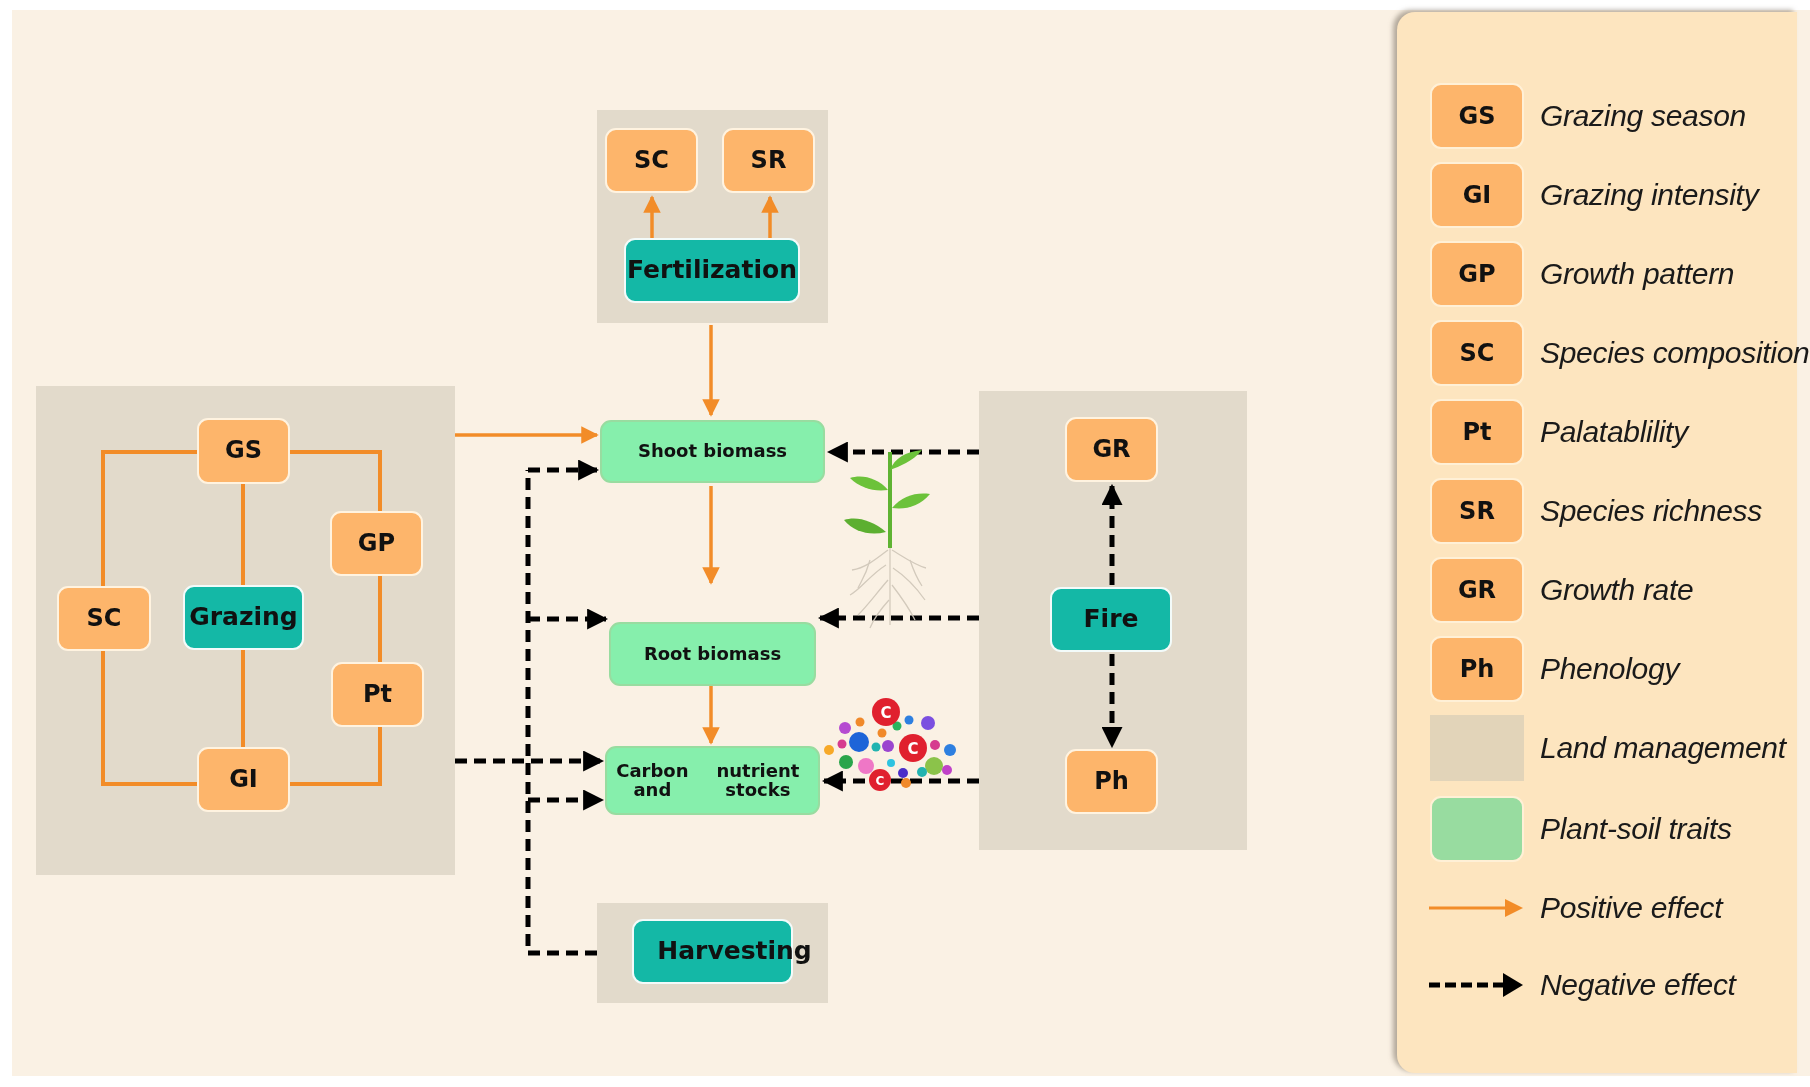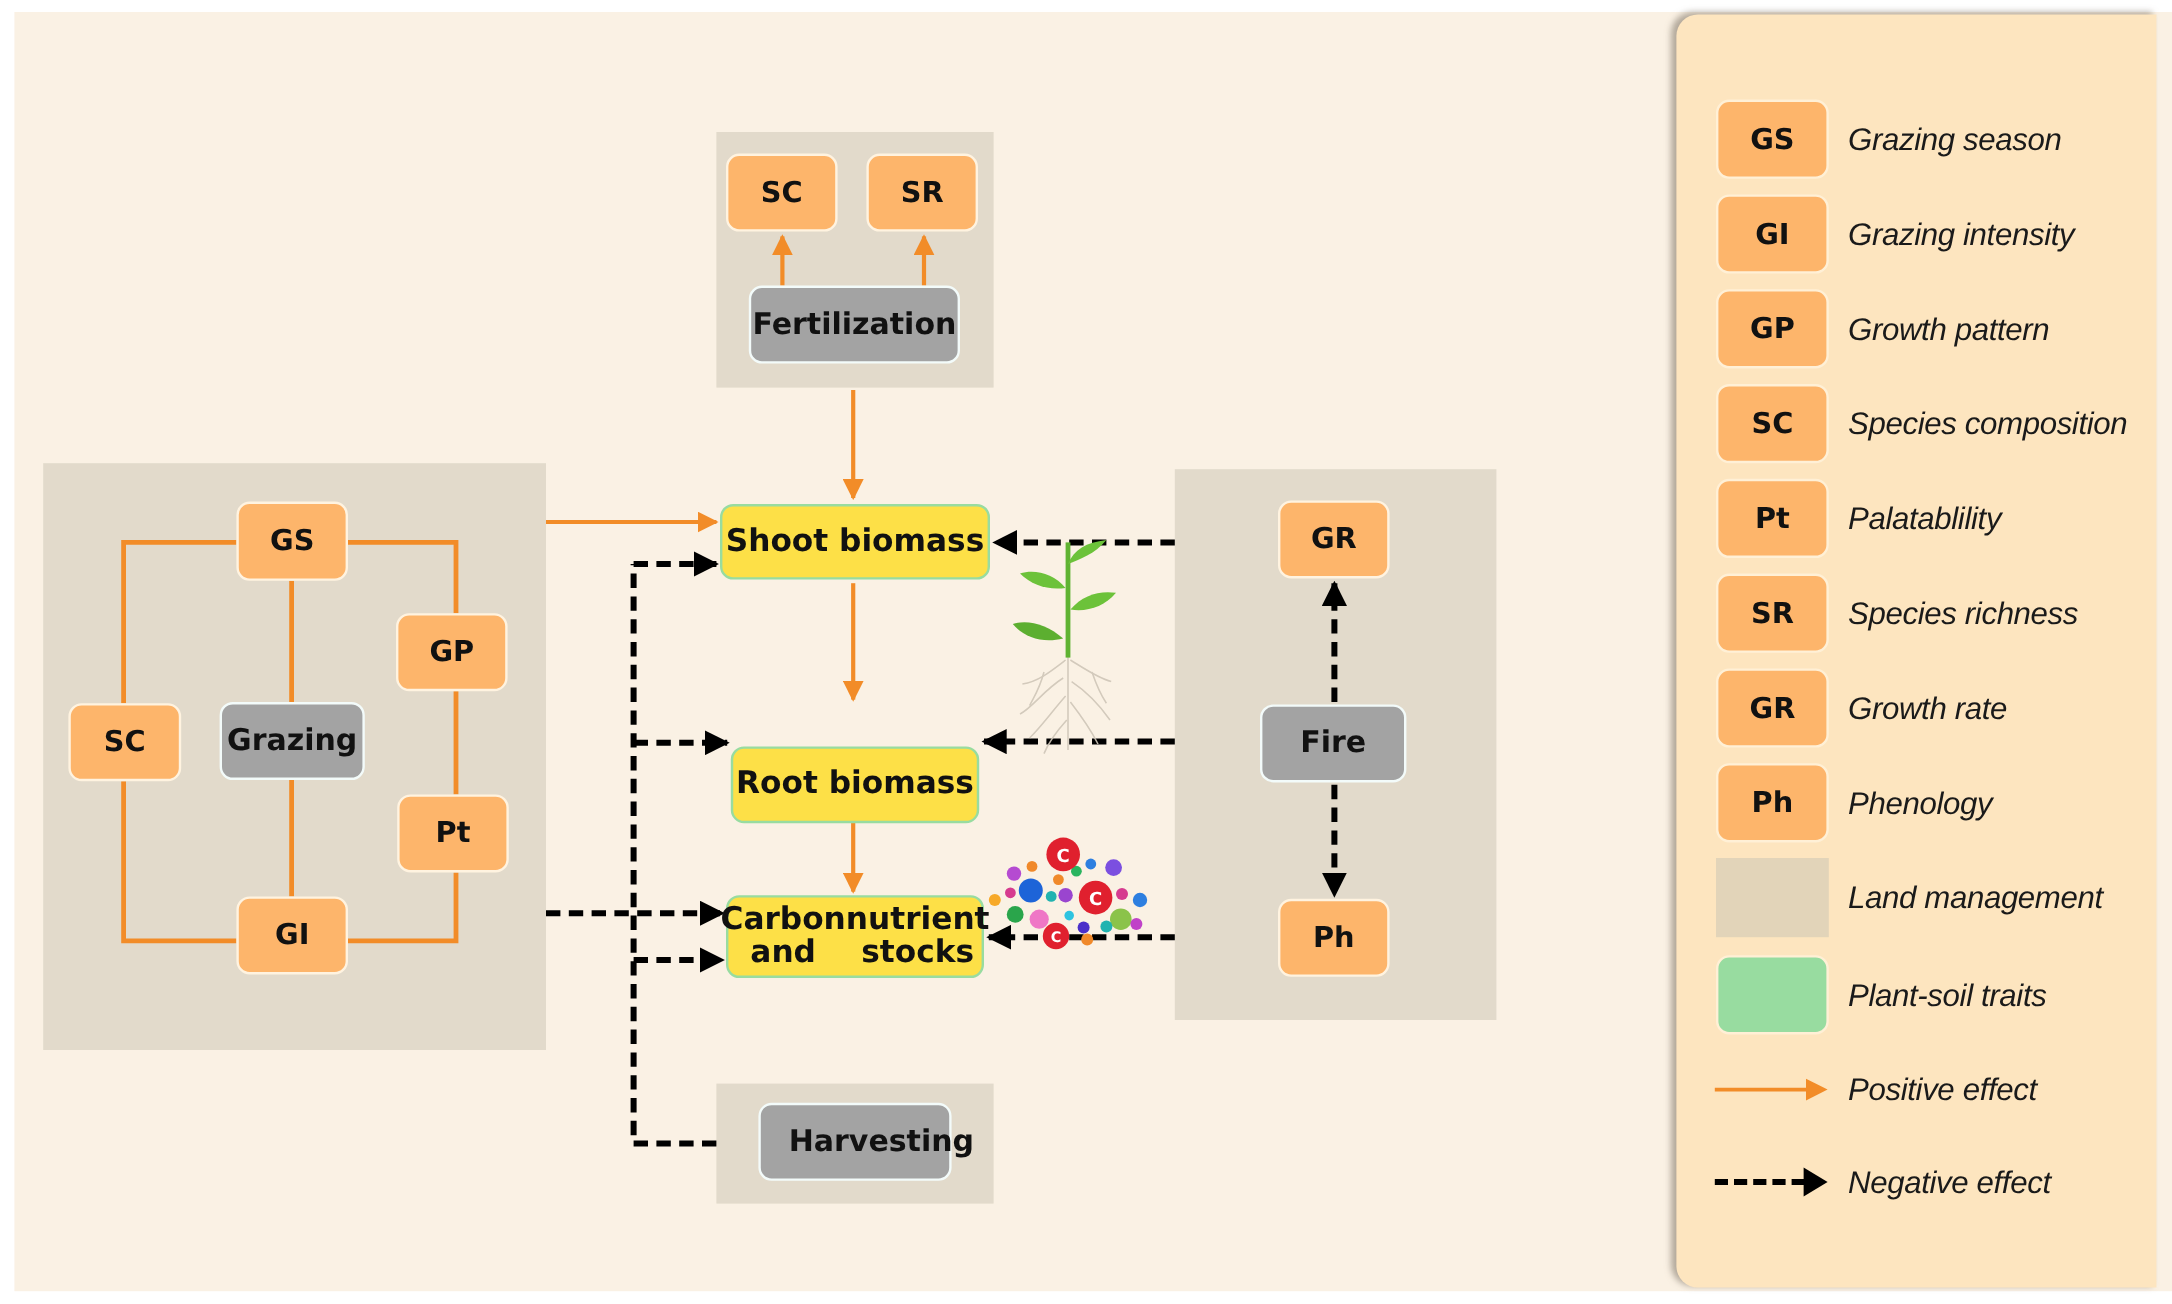--- a/index.html
+++ b/index.html
@@ -4,31 +4,31 @@
 <style>
   html, body { margin:0; padding:0; }
   body { width:1810px; height:1087px; background:#ffffff; position:relative; overflow:hidden;
          font-family:"DejaVu Sans", sans-serif; }
   .canvas { position:absolute; left:12px; top:10px; width:1798px; height:1066px; background:#faf1e4; }
   .panel { position:absolute; background:#e2dacb; }
   .box { position:absolute; display:flex; align-items:center; justify-content:center; box-sizing:border-box;
          border:2px solid #fff3e0; border-radius:11px; font-weight:bold; color:#111;
          font-family:"DejaVu Sans", sans-serif; text-align:center; line-height:1.05; }
   .orange { background:#fdb56b; font-size:24px; }
-  .teal { background:#a3a3a3; border-color:#f3fbfa; font-size:25px; }
-  .green { background:#fde047; border-color:#98dca0; font-size:26px; }
+  .teal { background:#14b8a6; border-color:#f3fbfa; font-size:25px; }
+  .green { background:#86efac; border-color:#98dca0; font-size:18px; }
   svg.overlay { position:absolute; left:0; top:0; width:1810px; height:1087px; pointer-events:none; }
   .legend { position:absolute; left:1397px; top:12px; width:400px; height:1061px; background:#fde5bf;
             border-radius:18px 0 0 18px; box-shadow:-4px -2px 5px rgba(120,110,95,0.55); }
   .leg-row { position:absolute; left:0; width:400px; height:66px; }
   .leg-swatch { position:absolute; left:33px; top:0; width:94px; height:66px; box-sizing:border-box;
                 border-radius:11px; display:flex; align-items:center; justify-content:center;
                 font-weight:bold; font-size:24px; color:#111; border:2px solid #fff0d6; }
   .leg-text { position:absolute; left:143px; top:0; height:66px; display:flex; align-items:center;
-              font-family:"Liberation Sans", sans-serif; font-style:italic; font-size:26px; color:#1a1a1a;
+              font-family:"Liberation Sans", sans-serif; font-style:italic; font-size:30px; color:#1a1a1a;
               white-space:nowrap; letter-spacing:-0.3px; }
   .leg-arrow { position:absolute; left:30px; top:20px; width:100px; height:26px; }
 </style>
 </head>
 <body>
 
 <div class="canvas"></div>
 
 <div class="panel" style="left:36px;top:386px;width:419px;height:489px;"></div>
 <div class="panel" style="left:597px;top:110px;width:231px;height:213px;"></div>

